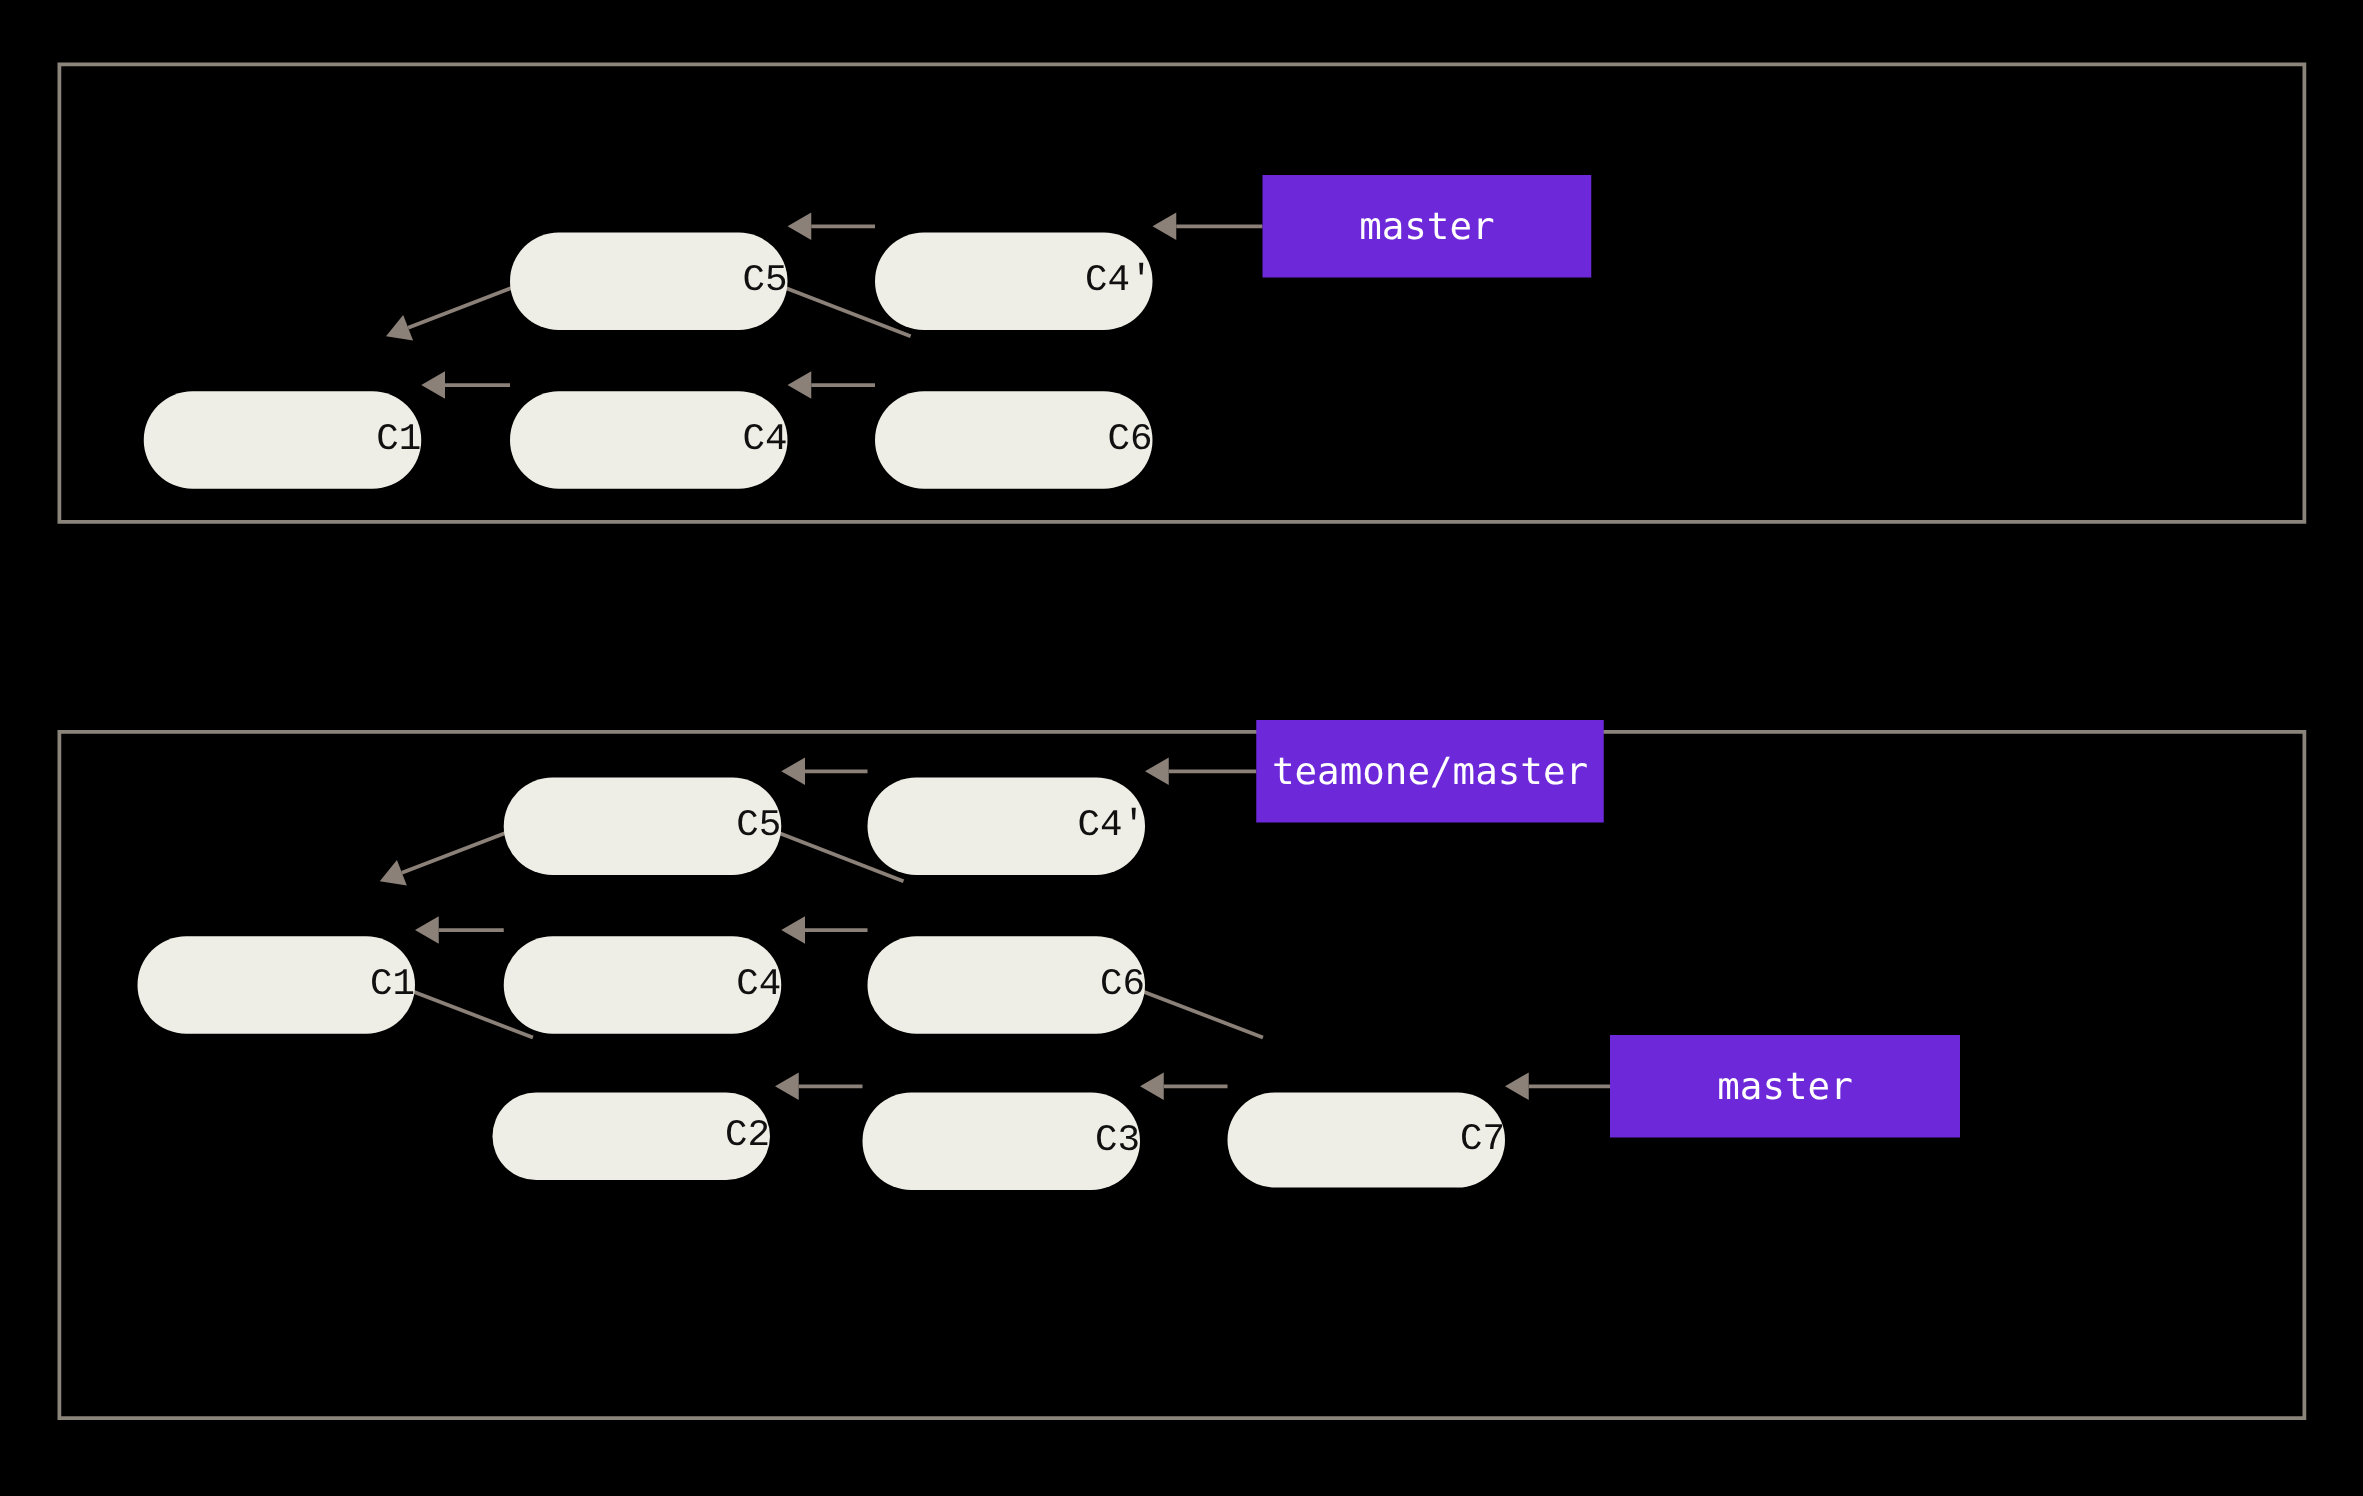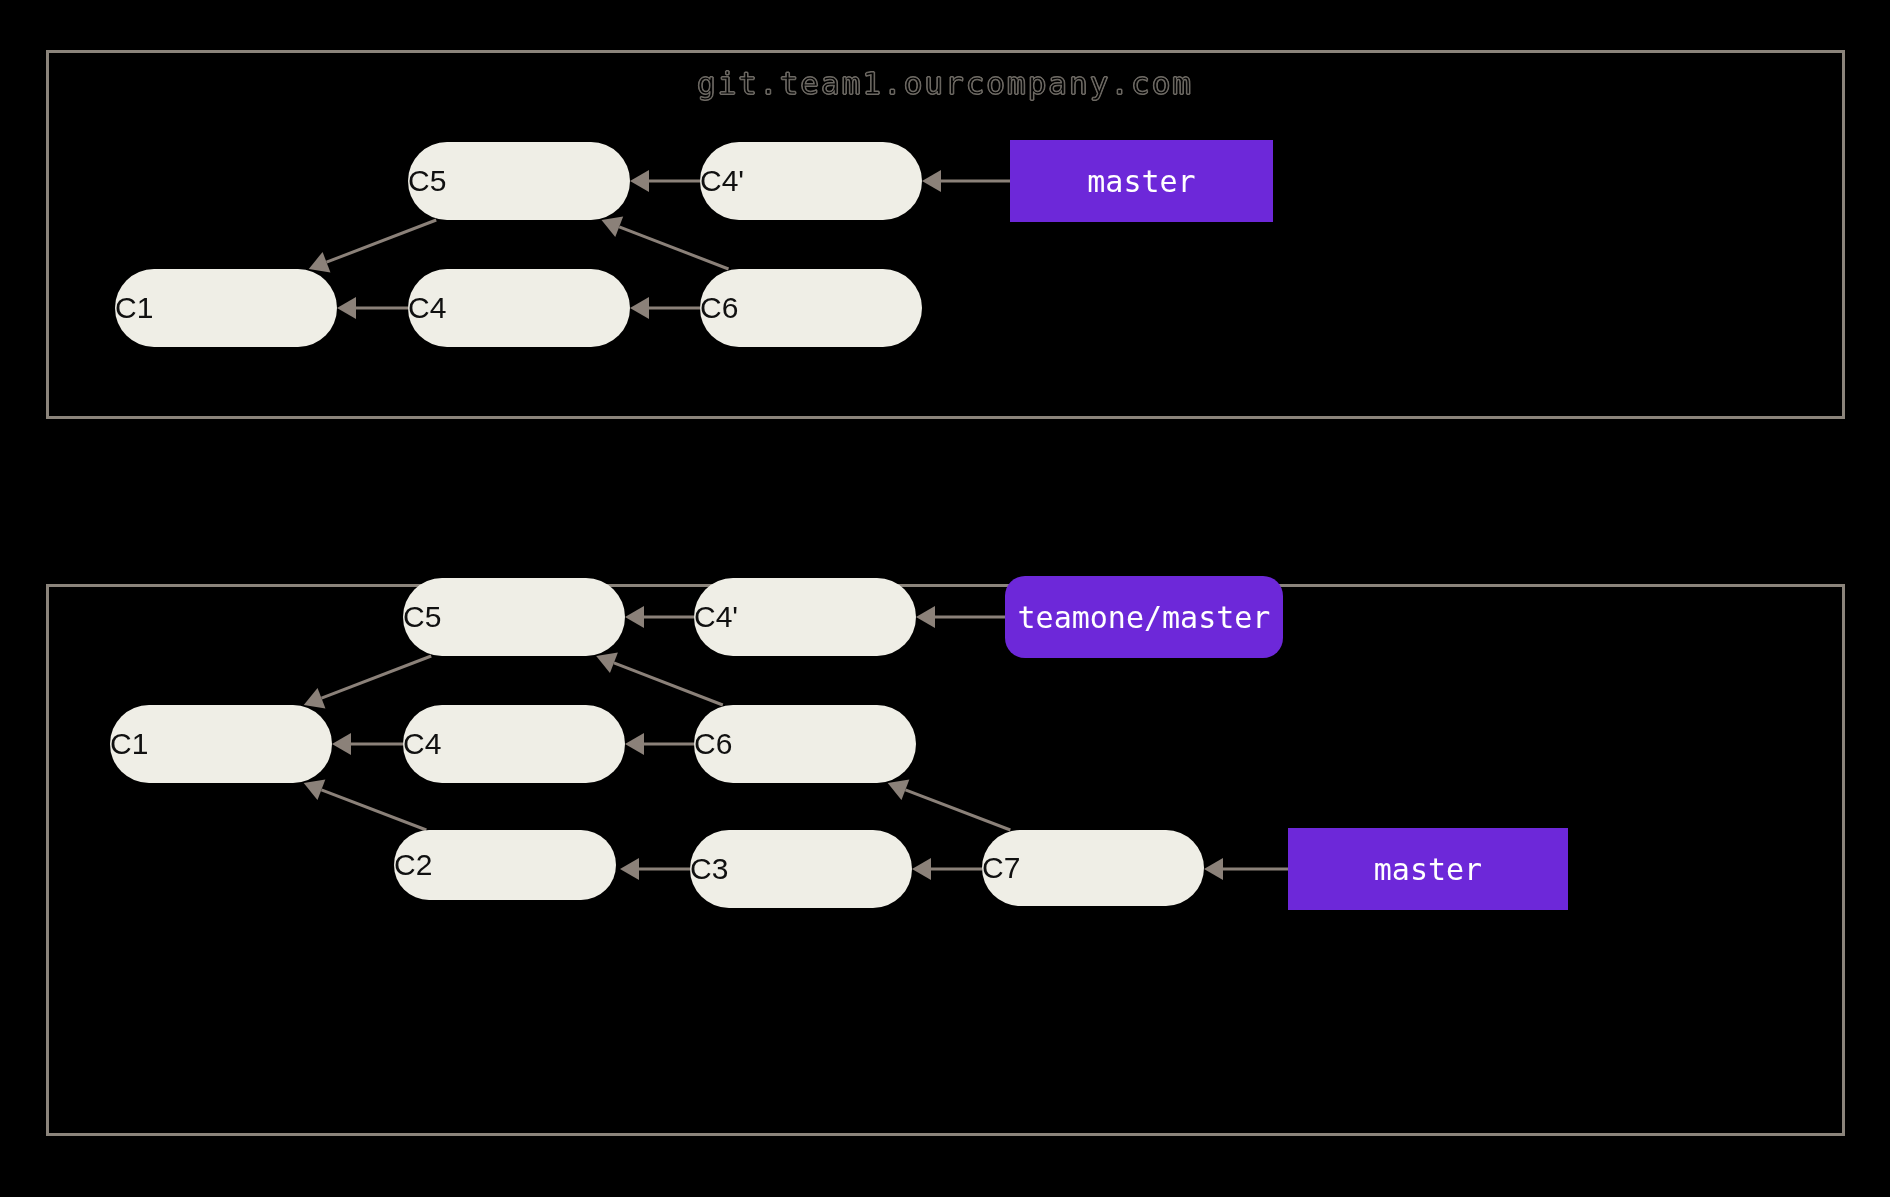--- a/index.html
+++ b/index.html
@@ -58,25 +58,26 @@
     pointer-events: none;
   }
 
   
   .commit {
     position: absolute;
     background: #efeee6;
     border-radius: 60px;
     display: flex;
     align-items: center;
-    justify-content: flex-start;
+    justify-content: flex-end;
     color: #101010;
-    font-family: Liberation Sans, sans-serif;
+    font-family: Liberation Mono, monospace;
     font-size: 30px;
     box-sizing: border-box;
+    margin-top: 44px;
   }
 
   
   .branch {
     position: absolute;
     background: #6d28d9;
     display: flex;
     align-items: center;
     justify-content: center;
     color: #ffffff;
@@ -84,21 +85,20 @@
     font-size: 30px;
     box-sizing: border-box;
   }
 </style>
 </head>
 <body>
 
 <div class="stage">
 
   <div class="panel" id="panel-remote"></div>
-  <div class="panel-title" id="title-remote">git.team1.ourcompany.com</div>
 
   <div class="panel" id="panel-local"></div>
 
   <svg class="edges" id="edge-layer" viewBox="0 0 1890 1197" width="1890" height="1197">
       <line x1="700" y1="181" x2="649" y2="181" stroke="#8b8179" stroke-width="3"></line>
       <polygon points="630,181 649,170 649,192" fill="#8b8179"></polygon>
       <line x1="436.2217322834646" y1="220" x2="326.51261353805575" y2="262.1814240282354" stroke="#8b8179" stroke-width="3"></line>
       <polygon points="308.7782677165354,269 322.5650169228236,251.91417118419736 330.4602101532879,272.4486768722735" fill="#8b8179"></polygon>
       <line x1="728.5042519685039" y1="269" x2="619.2222637440495" y2="226.83890639595216" stroke="#8b8179" stroke-width="3"></line>
       <polygon points="601.4957480314961,220 623.1816306048639,216.5761867728949 615.2628968832352,237.10162601900942" fill="#8b8179"></polygon>
@@ -168,21 +168,21 @@
       </div>
       <div class="commit" style="left: 394px; top: 830px; width: 222px; height: 70px;">
         <span>C2</span>
       </div>
       <div class="commit" style="left: 690px; top: 830px; width: 222px; height: 78px;">
         <span>C3</span>
       </div>
       <div class="commit" style="left: 982px; top: 830px; width: 222px; height: 76px;">
         <span>C7</span>
       </div>
-      <div class="branch" style="left: 1005px; top: 576px; width: 278px; height: 82px; border-radius: 20px;">
+      <div class="branch" style="left: 1005px; top: 576px; width: 278px; height: 82px;">
         <span>teamone/master</span>
       </div>
       <div class="branch" style="left: 1288px; top: 828px; width: 280px; height: 82px;">
         <span>master</span>
       </div>
     </div>
 
 </div>
 
 </body></html>

